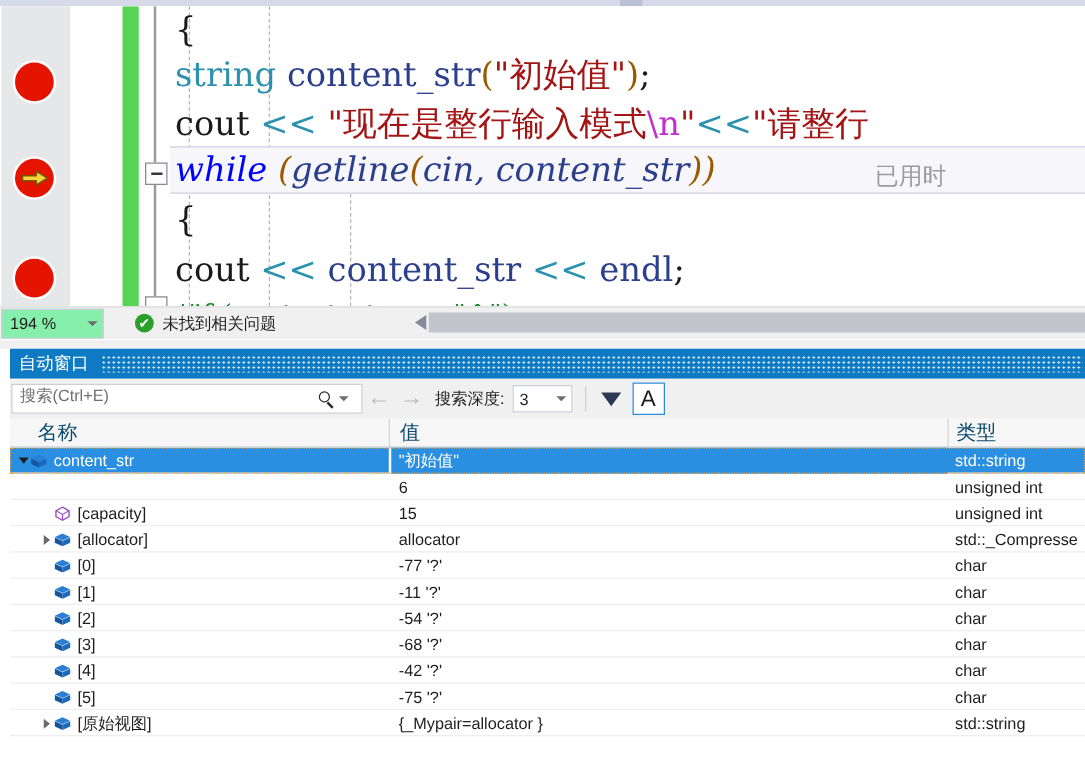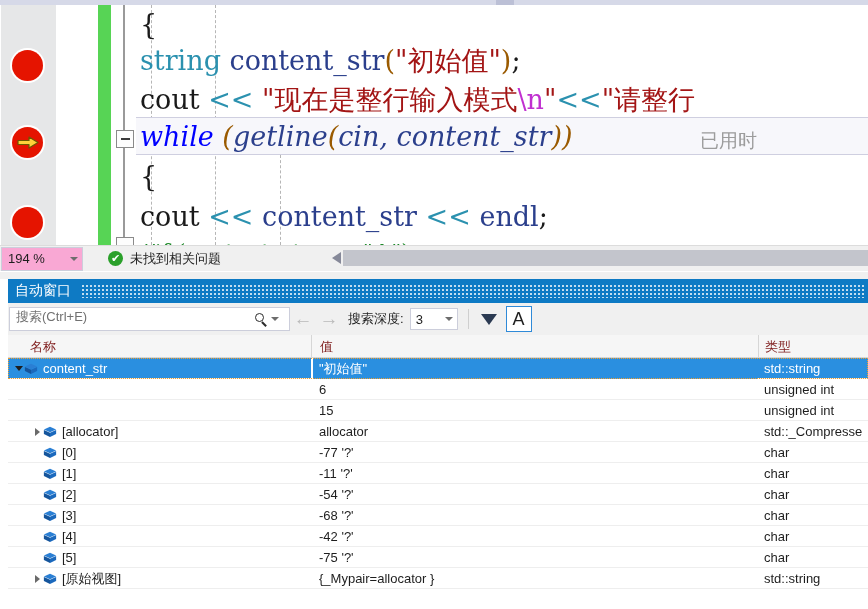--- a/index.html
+++ b/index.html
@@ -111,21 +111,21 @@
   }
 
   
   .editor-status {
     position: absolute; left: 0; top: 245px; width: 868px; height: 26px;
     background: #f0f0f0; border-top: 1px solid #dcdcdc;
     display: flex; align-items: center;
   }
   .zoom-combo {
     width: 82px; height: 24px; margin-left: 1px;
-    background: #f9a8d4; border: 1px solid #cccedb;
+    background: #86efac; border: 1px solid #cccedb;
     display: flex; align-items: center; justify-content: space-between;
     padding: 0 4px 0 6px; font-size: 13px; color: #1e1e1e;
   }
   .caret-dn {
     width: 0; height: 0; border-left: 4px solid transparent;
     border-right: 4px solid transparent; border-top: 4px solid #6d6d6d;
   }
   .status-check {
     margin-left: 25px; width: 15px; height: 15px; border-radius: 50%;
     background: #2aa02a; color: #fff; font-size: 11px;
@@ -217,21 +217,21 @@
     font-size: 18px; color: #1e1e1e;
   }
 
   
   .grid-header {
     position: absolute; left: 8px; top: 63px; width: 860px; height: 23px;
     background: #f6f6f6; border-bottom: 1px solid #d6d6d6;
   }
   .gh-cell {
     position: absolute; top: 0; height: 23px; display: flex; align-items: center;
-    font-size: 13px; color: #7f1d1d; padding-left: 22px;
+    font-size: 16px; color: #0c4a6e; padding-left: 22px;
   }
   .gh-name { left: 0; width: 303px; }
   .gh-val  { left: 303px; width: 447px; border-left: 1px solid #d6d6d6; padding-left: 8px; }
   .gh-type { left: 750px; width: 110px; border-left: 1px solid #d6d6d6; padding-left: 6px; }
 
   .grid-body {
     position: absolute; left: 8px; top: 86px; width: 860px; height: 251px;
     background: #ffffff; overflow: hidden;
   }
   .row {
@@ -390,20 +390,28 @@
           </div>
           <div class="cell c-val">"初始值"</div>
           <div class="cell c-type">std::string</div>
           <div class="dotted-focus"></div>
         </div>
         <div class="row">
           <div class="cell c-val">6</div>
           <div class="cell c-type">unsigned int</div>
         </div>
         <div class="row">
+          <div class="cell c-name" style="padding-left: 24px; display: flex;">
+            <span class="twisty"></span>
+            <span class="vicon"><svg viewBox="0 0 16 16" width="14" height="14">
+                <path d="M8 2 L14 5.3 L14 10.7 L8 14 L2 10.7 L2 5.3 Z" fill="none" stroke="#9b4fc0" stroke-width="1.3"></path>
+                <path d="M2 5.3 L8 8.6 L14 5.3 M8 8.6 L8 14" fill="none" stroke="#9b4fc0" stroke-width="1.1"></path>
+              </svg></span>
+            <span class="name-text">[capacity]</span>
+          </div>
           <div class="cell c-val">15</div>
           <div class="cell c-type">unsigned int</div>
         </div>
         <div class="row">
           <div class="cell c-val">allocator</div>
           <div class="cell c-name" style="padding-left: 24px; display: flex;">
             <span class="twisty">
               <span class="tw-right"></span>
             </span>
             <span class="vicon"><svg viewBox="0 0 16 16" width="14" height="14">

